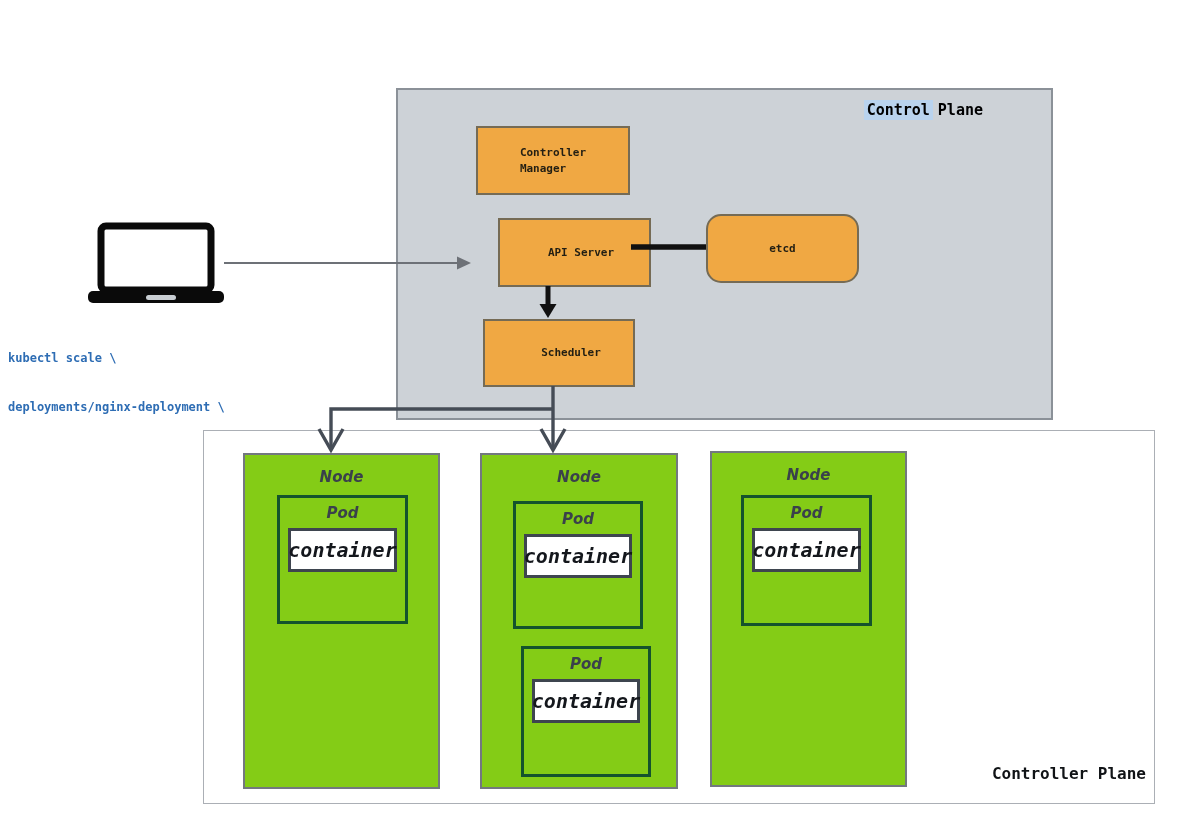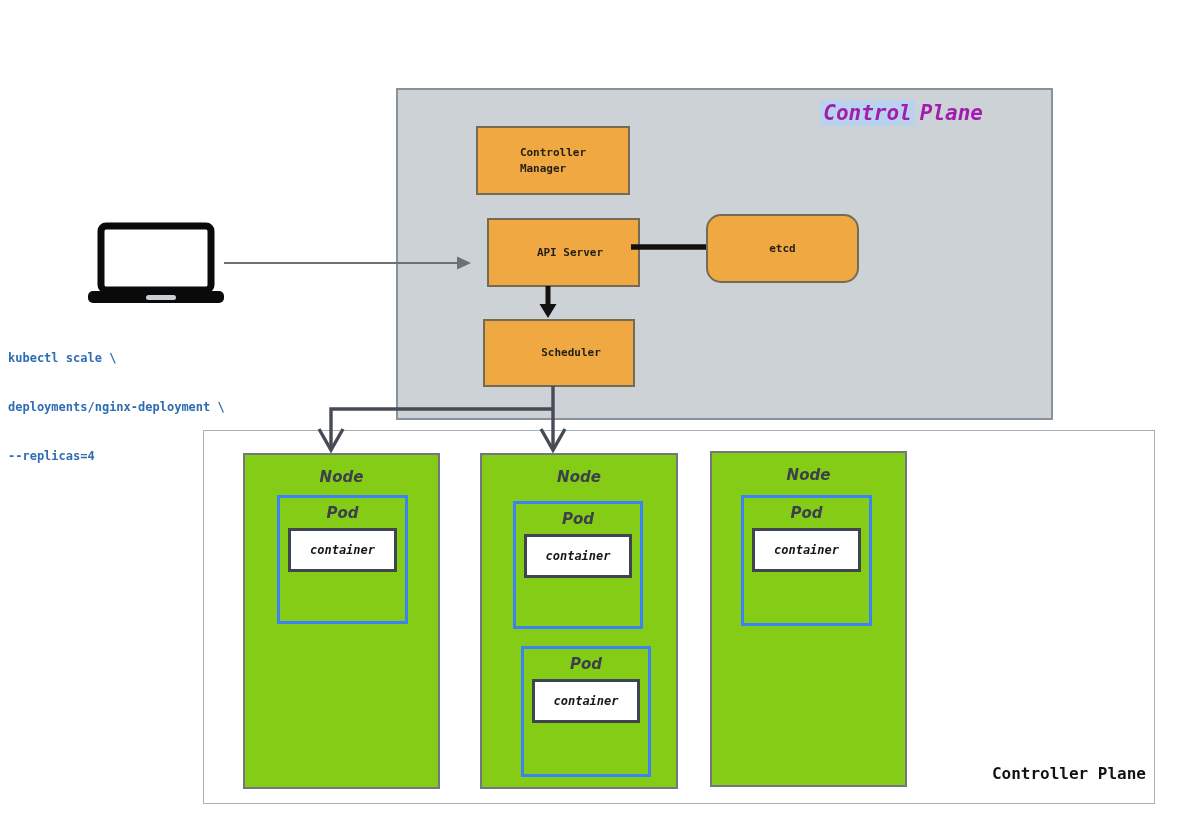--- a/index.html
+++ b/index.html
@@ -3,57 +3,57 @@
 <meta charset="utf-8">
 <style>
   * { margin:0; padding:0; box-sizing:border-box; }
   html,body { background:#fff; }
   body { width:1200px; height:830px; font-family:"DejaVu Sans Mono", monospace; }
   #canvas { position:relative; width:1200px; height:830px; background:#fff; overflow:hidden; }
 
   
   .control-plane { position:absolute; left:396px; top:88px; width:657px; height:332px;
                    background:#cdd2d7; border:2px solid #8b9198; z-index:1; }
-  .cp-title { position:absolute; top:11px; right:68px; font-size:21px; font-weight:bold;
-              color:#a21caf; white-space:nowrap;font-style:italic; }
+  .cp-title { position:absolute; top:11px; right:68px; font-size:15px; font-weight:bold;
+              color:#000000; white-space:nowrap; }
   .cp-title .hl { background:#b9d3ee; padding:1px 3px; }
   .cp-title .rest { margin-left:5px; }
 
   .obox { position:absolute; background:#f0a843; border:2px solid #756b55; color:#231f13;
           font-weight:bold; font-size:11px; display:flex; align-items:center;
           justify-content:center; white-space:pre-line; line-height:1.4; text-align:left; }
   #controller-manager { left:78px;  top:36px;  width:154px; height:69px; }
-  #api-server         { left:89px;  top:128px; width:153px; height:69px;padding-left:13px; }
+  #api-server         { left:100px;  top:128px; width:153px; height:69px;padding-left:13px; }
   #etcd               { left:308px; top:124px; width:153px; height:69px;border-radius:15px; }
   #scheduler          { left:85px;  top:229px; width:152px; height:68px;padding-left:24px; }
 
   
   .app-plane { position:absolute; left:203px; top:430px; width:952px; height:374px;
                background:#fff; border:1.5px solid #abafb5; z-index:1; }
   .ap-title { position:absolute; right:8px; bottom:20px; font-size:16px; font-weight:bold;
               color:#101316; white-space:nowrap; }
 
   .node { position:absolute; background:#84cc16; border:2px solid #73787f;
           top:22px; width:197px; height:336px;font-style:italic; }
   #node1 { left:39px; }
   #node2 { left:276px; width:198px; }
   #node3 { left:506px; top:20px; }
   .node-label { text-align:center; margin-top:13px; font-family:"DejaVu Sans", sans-serif;
                 font-weight:bold; font-size:15px; color:#3a414b; }
 
-  .pod { position:absolute; border:3px solid #3b82f6; }
+  .pod { position:absolute; border:3px solid #14532d; }
   #node1-pod  { left:32px; top:40px;  width:131px; height:129px; }
   #node2-pod1 { left:31px; top:46px;  width:130px; height:128px; }
   #node2-pod2 { left:39px; top:191px; width:130px; height:131px; }
   #node3-pod  { left:29px; top:42px;  width:131px; height:131px; }
   .pod-label { text-align:center; margin-top:6px; font-family:"DejaVu Sans", sans-serif;
                font-weight:bold; font-size:15px; color:#3a414b; }
   .container-box { margin:6px auto 0; width:calc(100% - 16px); height:44px; background:#fff;
                    border:3px solid #3e454f; display:flex; align-items:center;
-                   justify-content:center; font-weight:bold; font-size:12px; color:#14171c; }
+                   justify-content:center; font-weight:bold; font-size:20px; color:#14171c; }
 
   
   .cmd { position:absolute; left:8px; top:318px; font-size:12px; font-weight:bold;
          color:#2e6db4; line-height:1.35; z-index:1; white-space:pre; }
 
   
   #overlay { position:absolute; left:0; top:0; z-index:5; pointer-events:none; }
 </style>
 </head>
 <body>
@@ -98,21 +98,20 @@
         <div class="container-box">container</div>
       </div>
     </div>
 
     <div class="ap-title">Controller Plane</div>
   </div>
 
   <div class="cmd">
     <div>kubectl scale \</div>
     <div>deployments/nginx-deployment \</div>
-    <div>--replicas=4</div>
   </div>
 
   <svg id="overlay" width="1200" height="830" viewBox="0 0 1200 830">
 
     <g>
       <rect x="101" y="226" width="110" height="64" rx="5" fill="#ffffff" stroke="#0a0a0a" stroke-width="7"></rect>
       <rect x="88" y="291" width="136" height="12" rx="5" fill="#0a0a0a"></rect>
       <rect x="146" y="295" width="30" height="5" rx="2.5" fill="#c9ced3"></rect>
     </g>
 

